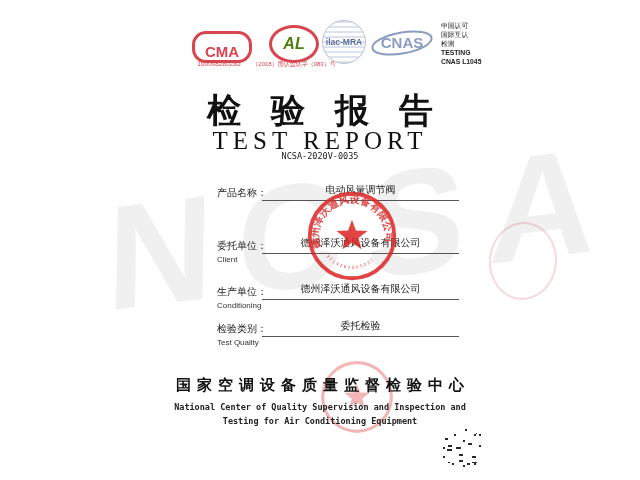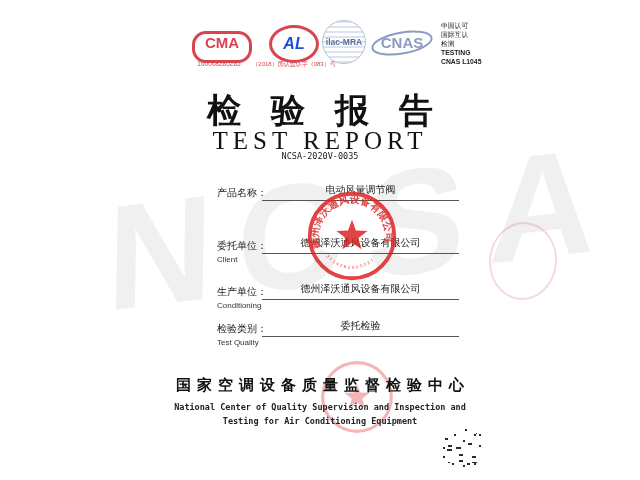--- a/index.html
+++ b/index.html
@@ -7,24 +7,24 @@
        font-family:"Liberation Sans",sans-serif;color:#222;}
   .abs{position:absolute;}
 
   
   .watermark{left:105px;top:150px;width:580px;font-size:148px;font-weight:bold;
              color:rgba(90,90,90,0.09);letter-spacing:24px;line-height:1;
              transform:rotate(-7deg) skewX(-8deg);user-select:none;}
 
   
   .cma{left:192px;top:31px;width:54px;height:26px;border:3px solid #d8454e;border-radius:14px;
-       display:flex;align-items:flex-start;justify-content:center;font-weight:bold;color:#d8454e;font-size:15px;}
+       display:flex;align-items:flex-end;justify-content:center;font-weight:bold;color:#d8454e;font-size:15px;}
   .cma-num{left:188px;top:60px;width:62px;text-align:center;font-size:6.5px;color:#d8454e;}
   .cal{left:269px;top:25px;width:44px;height:32px;border:3px solid #d8454e;border-radius:50%;
-       display:flex;align-items:center;justify-content:center;color:#1d4ed8;
+       display:flex;align-items:center;justify-content:center;color:#4d7c0f;
        font-weight:bold;font-style:italic;font-size:16px;}
   .cal-num{left:246px;top:60px;width:96px;text-align:center;font-size:6px;color:#d8454e;}
   .ilac{left:322px;top:20px;width:42px;height:42px;border-radius:50%;
         background:repeating-linear-gradient(0deg,#dde3ee 0 2px,#ffffff 2px 5px);
         border:1px solid #b8c2d6;display:flex;align-items:center;justify-content:center;}
   .ilac-label{font-size:8.5px;font-weight:bold;color:#5a6e96;}
   .cnas-logo{left:370px;top:29px;}
   .cnas-block{left:441px;top:21px;width:62px;font-size:6.8px;line-height:9px;color:#222;}
   .cnas-block .en{font-weight:bold;}
 

